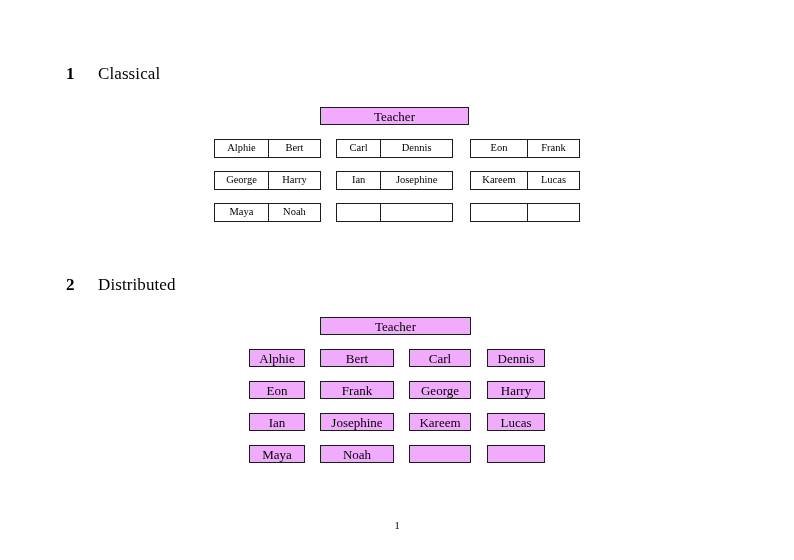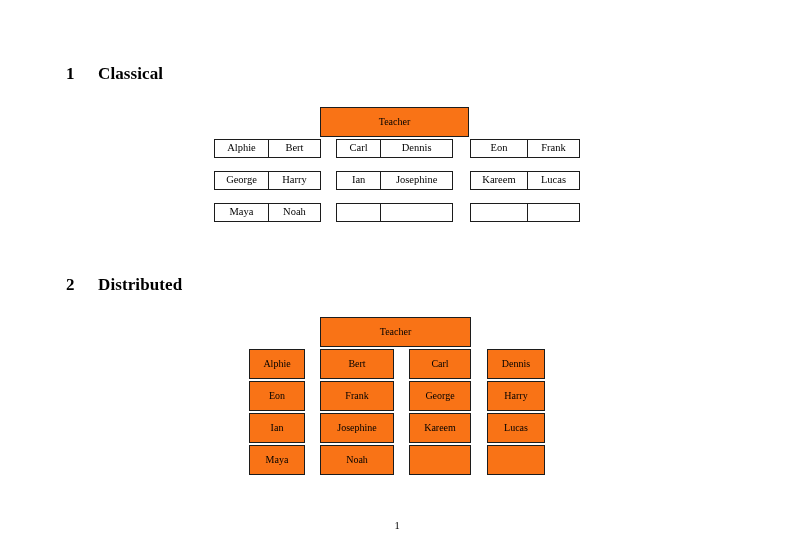--- a/index.html
+++ b/index.html
@@ -32,37 +32,37 @@
     font-size: 17px;
     letter-spacing: 0.1px;
     white-space: nowrap;
   }
   .section-number {
     display: inline-block;
     width: 32px;
     font-weight: bold;
   }
   .section-title {
-    font-weight: bold;
+    font-weight: normal;
   }
 
   #heading-classical   { left: 66px; top: 64px; }
   #heading-distributed { left: 66px; top: 275px; }
 
   
   .box {
     position: absolute;
     box-sizing: border-box;
     border: 1px solid #1c1c1c;
-    background: #f97316;
-    height: 30px;
+    background: #f0abfc;
+    height: 18px;
     display: flex;
     align-items: center;
     justify-content: center;
-    font-size: 10px;
+    font-size: 13px;
     line-height: 1;
     white-space: nowrap;
     overflow: hidden;
   }
 
   
   .pair-row {
     position: absolute;
     box-sizing: border-box;
     border: 1px solid #1c1c1c;

